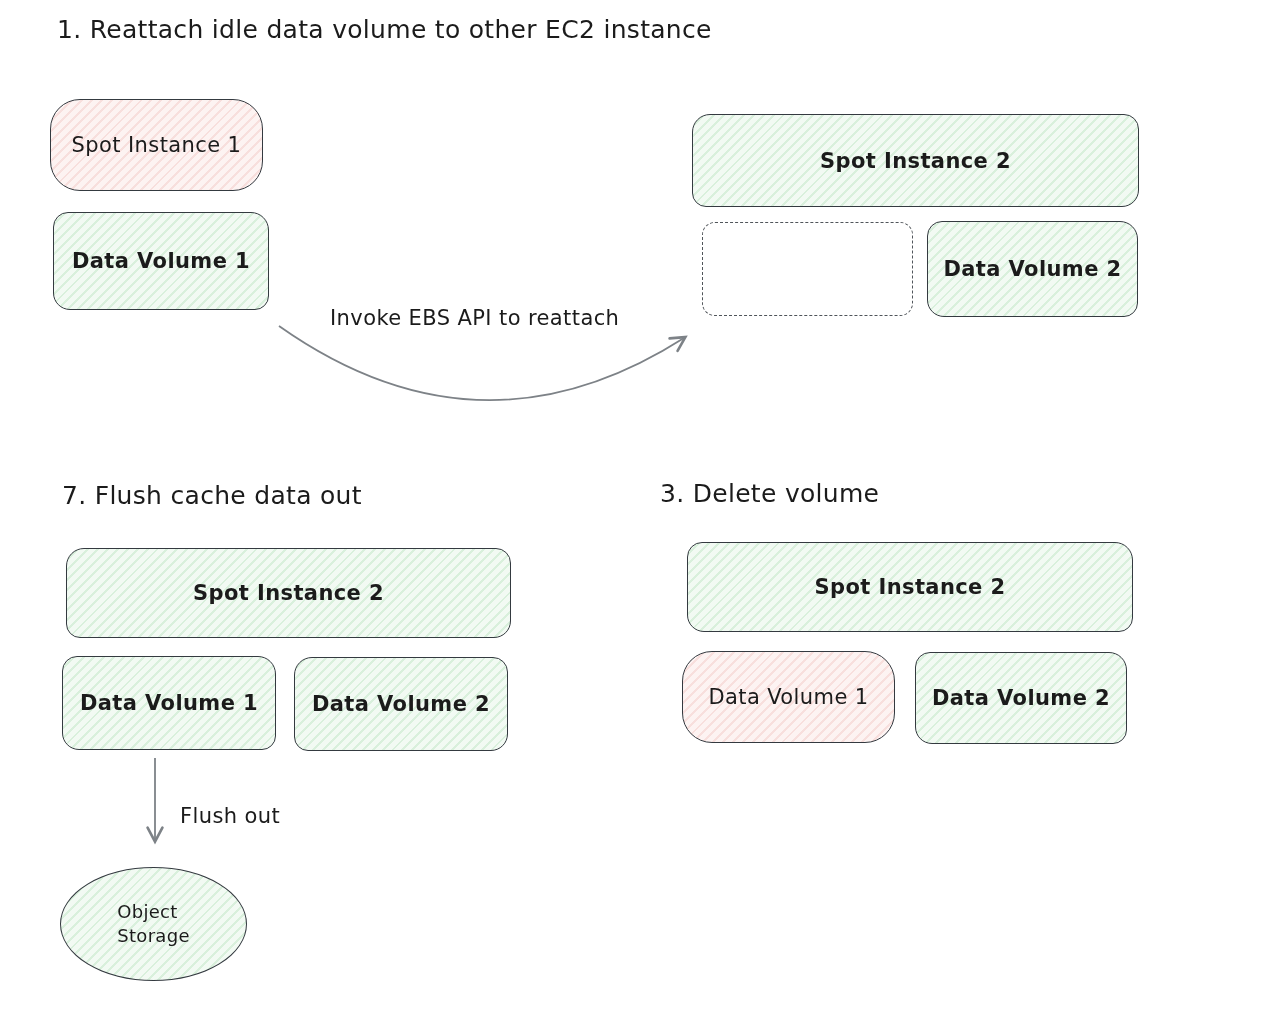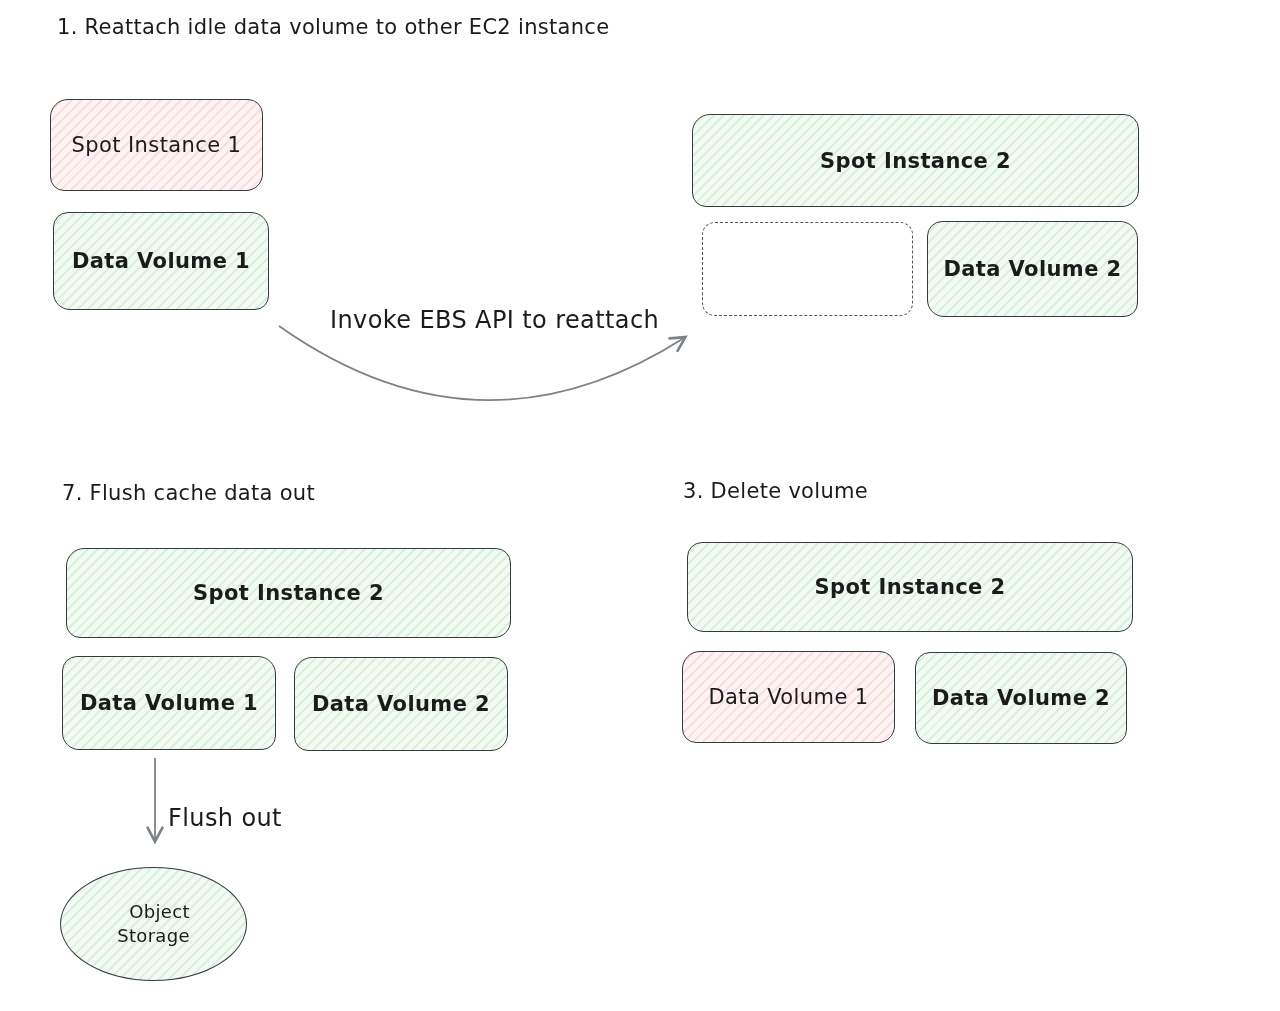--- a/index.html
+++ b/index.html
@@ -4,48 +4,49 @@
 <style>
   :root{
     --green-fill:#f2faf3; --green-stripe:#d9f0dc;
     --pink-fill:#fdf3f2;  --pink-stripe:#f8dfdd;
     --border:#343a40; --arrow:#7d8287; --text:#1b1b1b; --canvas-bg:#ffffff;
   }
   *{box-sizing:border-box;margin:0;padding:0}
   body{background:var(--canvas-bg);font-family:"DejaVu Sans","Liberation Sans",sans-serif;color:var(--text)}
   .canvas{position:relative;width:1280px;height:1011px;overflow:hidden;background:var(--canvas-bg)}
   .abs{position:absolute}
-  .step-title{font-size:21px;font-weight:500;letter-spacing:.3px;white-space:nowrap}
+  .step-title{font-size:25px;font-weight:500;letter-spacing:.3px;white-space:nowrap}
   .node{
     position:absolute;display:flex;align-items:center;justify-content:center;
     border:1.6px solid var(--border);font-size:21px;letter-spacing:.4px;
     text-align:center;white-space:nowrap;
   }
   .r1{border-radius:18px 15px 17px 14px}
   .r2{border-radius:15px 18px 14px 17px}
   .green{
     background-color:var(--green-fill);
     background-image:repeating-linear-gradient(135deg,var(--green-stripe) 0 2px,transparent 2px 7px);
     font-weight:bold;
   }
   .pink{
     background-color:var(--pink-fill);
     background-image:repeating-linear-gradient(135deg,var(--pink-stripe) 0 2px,transparent 2px 7px);
+    border-radius:30px;
   }
   .dashed-slot{
     position:absolute;border:1.8px dashed #50555a;border-radius:13px;background:#fff;
   }
   .ellipse{
     position:absolute;display:flex;align-items:center;justify-content:center;
     border:1.6px solid var(--border);border-radius:50%;
     background-color:var(--green-fill);
     background-image:repeating-linear-gradient(135deg,var(--green-stripe) 0 2px,transparent 2px 7px);
-    font-size:18px;letter-spacing:.3px;text-align:right;white-space:pre-line;line-height:1.35;
+    font-size:18px;letter-spacing:.3px;text-align:left;white-space:pre-line;line-height:1.35;
   }
-  .arrow-label{font-size:24px;letter-spacing:.4px;white-space:nowrap}
+  .arrow-label{font-size:21px;letter-spacing:.4px;white-space:nowrap}
   svg.arrows{position:absolute;left:0;top:0;pointer-events:none}
 </style>
 </head>
 <body>
 
 <div class="canvas">
 
   <svg class="arrows" width="1280" height="1011" viewBox="0 0 1280 1011">
     <defs>
       <marker id="ah" viewBox="0 0 12 12" refX="9" refY="6" markerWidth="11" markerHeight="11" orient="auto">
@@ -71,26 +72,26 @@
   <div class="node green r2" style="left:927px;top:221px;width:211px;height:96px">Data Volume 2</div>
 
   <div class="abs step-title" style="left:62px;top:481px">7. Flush cache data out</div>
 
   <div class="node green r1" style="left:66px;top:548px;width:445px;height:90px">Spot Instance 2</div>
 
   <div class="node green r2" style="left:62px;top:656px;width:214px;height:94px">Data Volume 1</div>
 
   <div class="node green r1" style="left:294px;top:657px;width:214px;height:94px">Data Volume 2</div>
 
-  <div class="abs arrow-label" style="left:168px;top:804px">Flush out</div>
+  <div class="abs arrow-label" style="left:180px;top:804px">Flush out</div>
 
   <div class="ellipse" style="left:60px;top:867px;width:187px;height:114px">Object
 Storage</div>
 
-  <div class="abs step-title" style="left:683px;top:479px">3. Delete volume</div>
+  <div class="abs step-title" style="left:660px;top:479px">3. Delete volume</div>
 
   <div class="node green r2" style="left:687px;top:542px;width:446px;height:90px">Spot Instance 2</div>
 
   <div class="node pink r1" style="left:682px;top:651px;width:213px;height:92px">Data Volume 1</div>
 
   <div class="node green r2" style="left:915px;top:652px;width:212px;height:92px">Data Volume 2</div>
 
 </div>
 
 </body></html>

